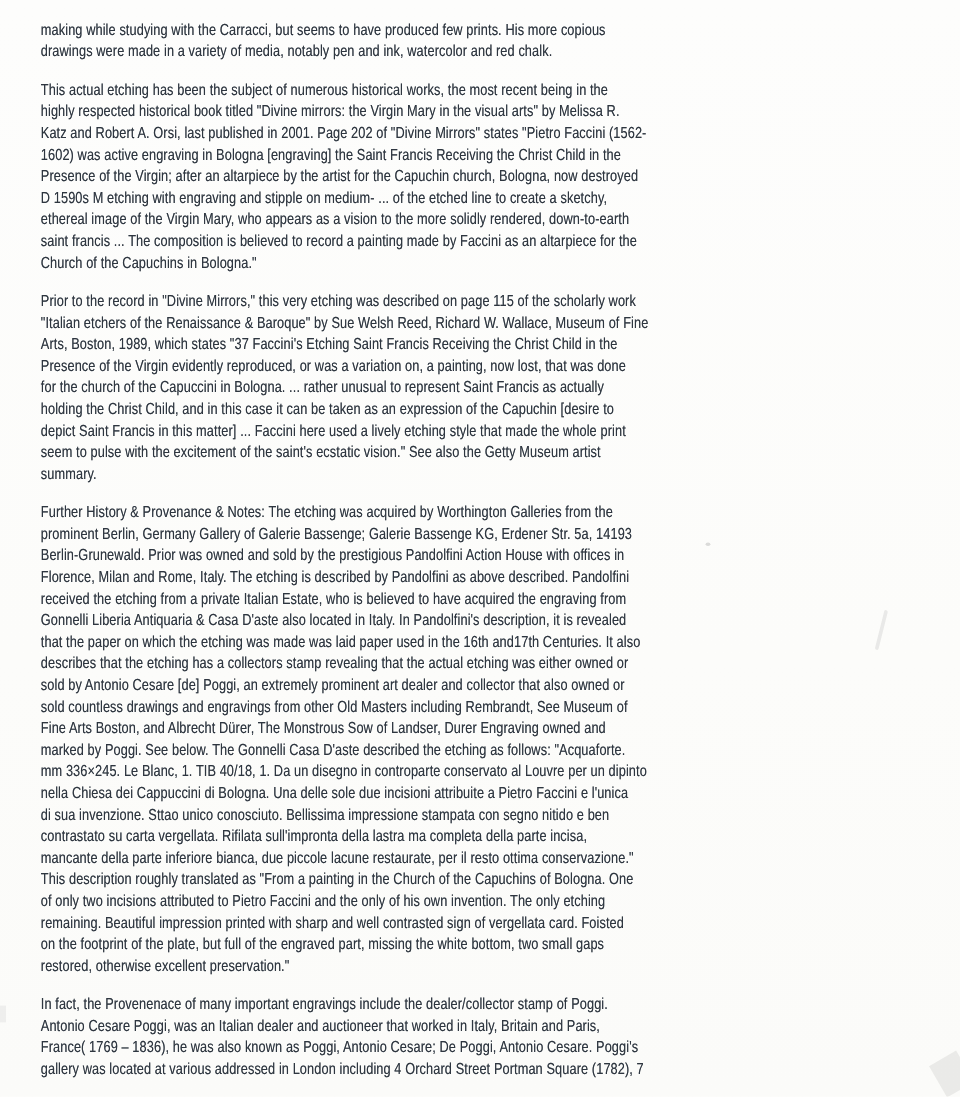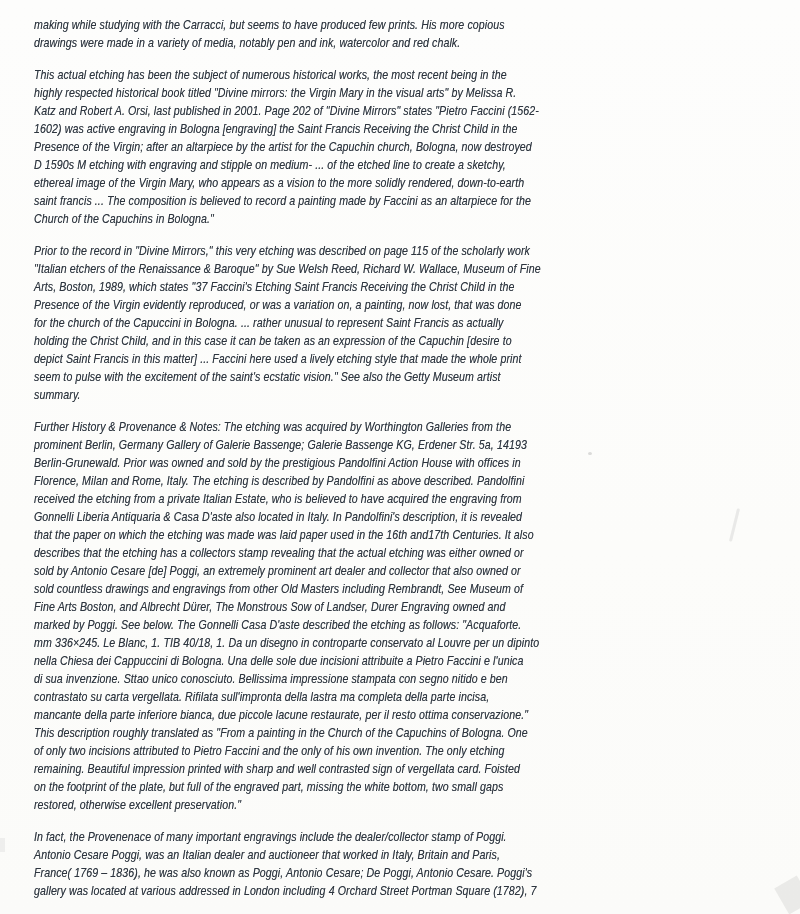--- a/index.html
+++ b/index.html
@@ -7,21 +7,20 @@
     padding: 0;
     background: #fdfdfc;
   }
   .page {
     position: relative;
     width: 800px;
     height: 914px;
     background: linear-gradient(180deg, #fdfdfc 0%, #fcfcfa 60%, #fbfbf9 100%);
     overflow: hidden;
     font-family: "Liberation Sans", sans-serif;
-    font-style: italic;
   }
   .page-text {
     position: absolute;
     left: 34px;
     top: 16px;
     width: 700px;
     transform: scaleX(0.8);
     transform-origin: left top;
     color: #2e3640;
     font-size: 13.3px;

